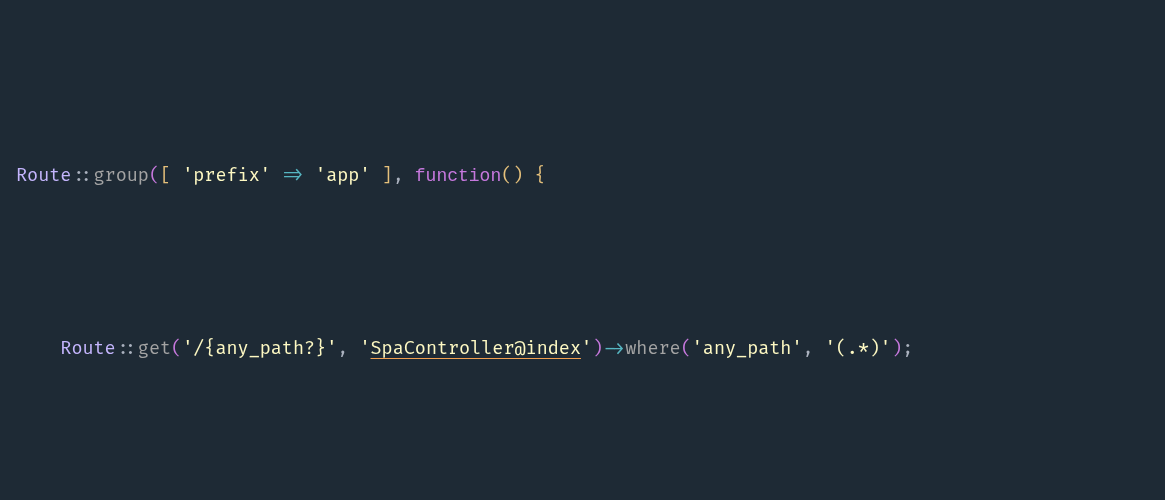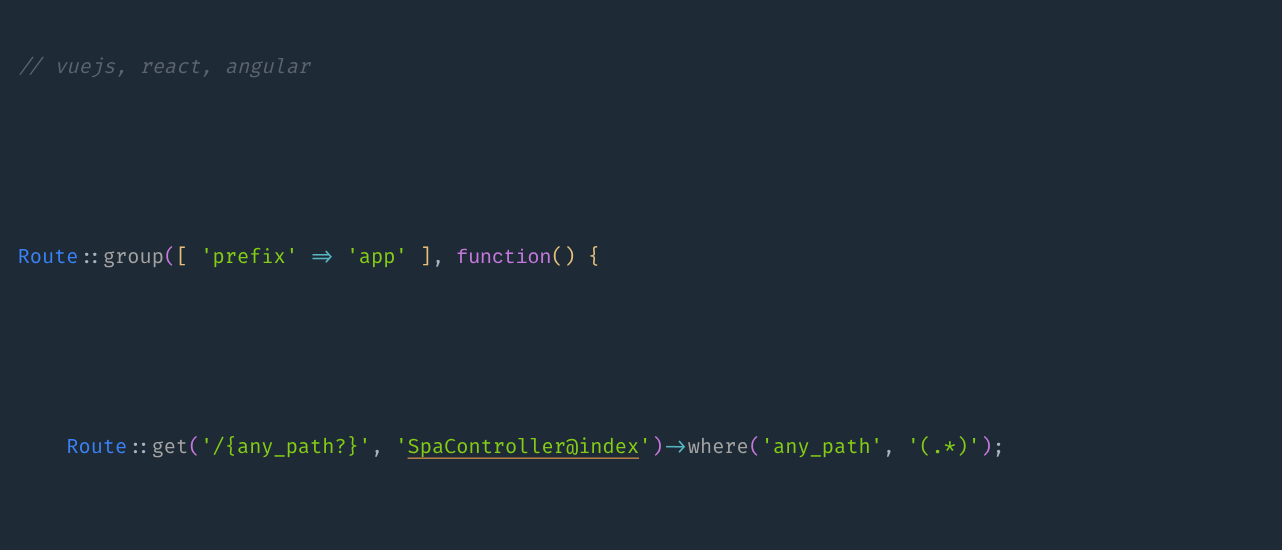--- a/index.html
+++ b/index.html
@@ -19,36 +19,36 @@
       overflow: hidden;
     }
     .code-block {
       white-space: pre;
     }
     .comment {
       color: #5c6370;
       font-style: italic;
     }
     .class-name {
-      color: #3b82f6;
+      color: #c4b5fd;
     }
     .operator {
       color: #abb2bf;
     }
     .method {
       color: #a3a3a3;
     }
     .bracket {
       color: #c678dd;
     }
     .bracket-yellow {
       color: #e5c07b;
     }
     .string {
-      color: #84cc16;
+      color: #fef9c3;
       text-align: center;
     }
     .arrow {
       color: #56b6c2;
     }
     .keyword {
       color: #c678dd;
       font-family: Liberation Mono, monospace;
     }
     .underline {
@@ -59,21 +59,20 @@
     }
     .line {
       display: block;
       min-height: 1.6em;
     }
   </style>
 </head>
 <body>
 
 <div class="code-block">
-<span class="line"><span class="comment">// vuejs, react, angular</span></span>
 <span class="line"></span>
 <span class="line"></span>
 <span class="line"><span class="class-name">Route</span><span class="operator">::</span><span class="method">group</span><span class="bracket">(</span><span class="bracket-yellow">[ </span><span class="string">'prefix'</span><span class="arrow"> =&gt; </span><span class="string">'app'</span><span class="bracket-yellow"> ]</span><span class="operator">, </span><span class="keyword">function</span><span class="bracket-yellow">()</span><span class="bracket-yellow"> {</span></span>
 <span class="line"></span>
 <span class="line"></span>
 <span class="line">    <span class="class-name">Route</span><span class="operator">::</span><span class="method">get</span><span class="bracket">(</span><span class="string">'/{any_path?}'</span><span class="operator">, </span><span class="string">'</span><span class="string underline">SpaController@index</span><span class="string">'</span><span class="bracket">)</span><span class="arrow">-&gt;</span><span class="method">where</span><span class="bracket">(</span><span class="string">'any_path'</span><span class="operator">, </span><span class="string">'(.*)'</span><span class="bracket">)</span><span class="operator">;</span></span>
 <span class="line"></span>
 
 
 

